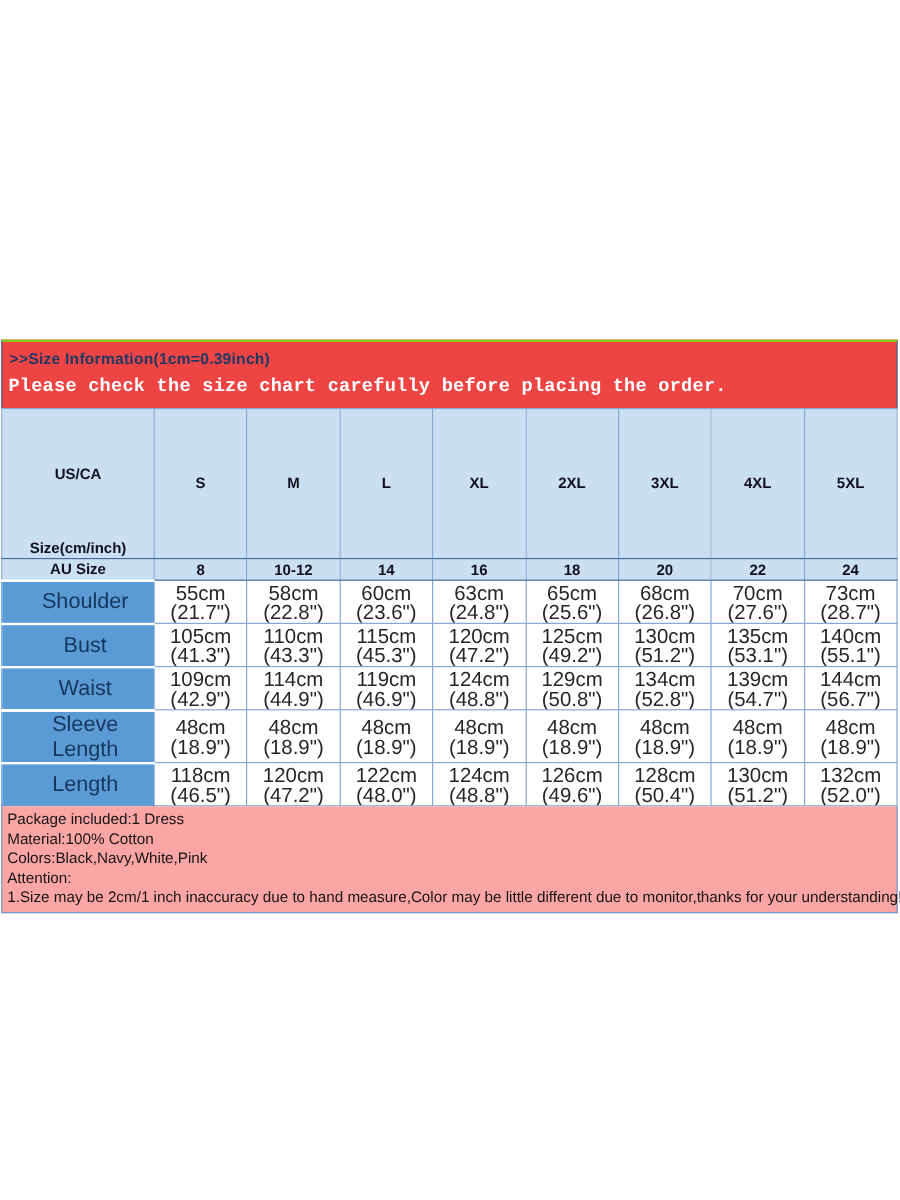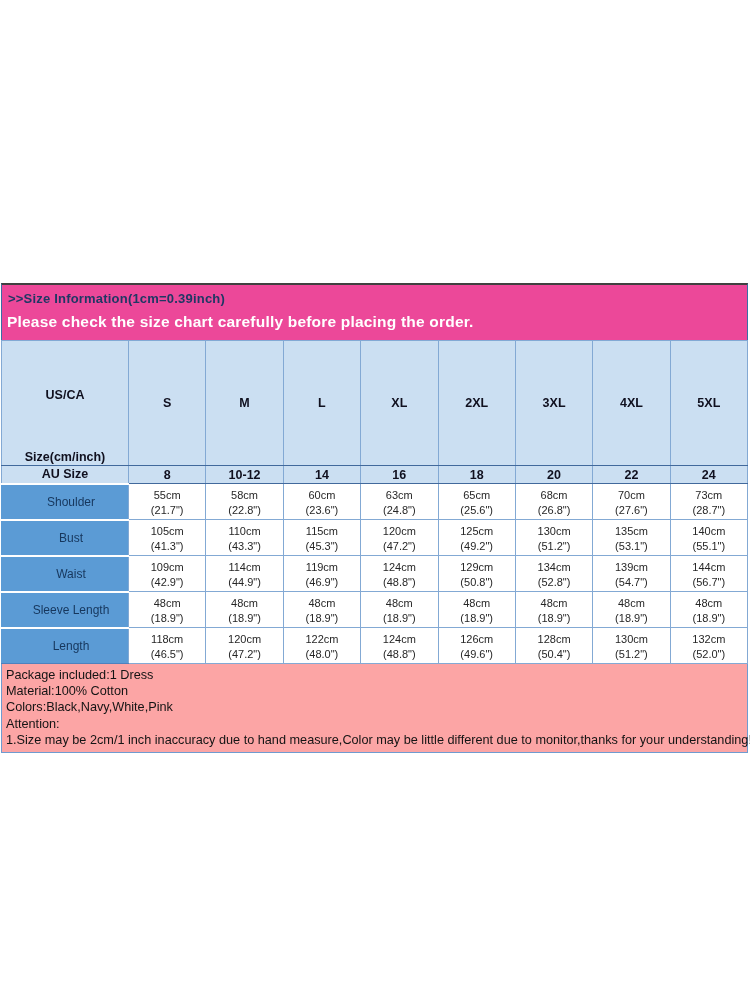--- a/index.html
+++ b/index.html
@@ -16,38 +16,39 @@
     overflow: hidden;
   }
   .content {
     position: absolute;
     top: 283px;
     left: 1px;
     width: 747px;
   }
   
   .banner {
-    background: #ec4899;
-    border-top: 2px solid #404040;
+    background: #ef4444;
+    border-top: 2px solid #84cc16;
     border-left: 1px solid #3a6ea5;
     border-right: 1px solid #3a6ea5;
     padding: 5px 0 9px 5px;
   }
   .banner-title {
     color: #1f3864;
     font-weight: bold;
     font-size: 13px;
     letter-spacing: 0.2px;
     padding: 1px 0 7px 1px;
   }
   .banner-subtitle {
     color: #ffffff;
     font-weight: bold;
     font-size: 15.5px;
     letter-spacing: 0.2px;
+    font-family: Liberation Mono, monospace;
   }
   
   table.size-table {
     width: 100%;
     border-collapse: collapse;
     table-layout: fixed;
     background: #ffffff;
     border: 1px solid #4f81bd;
   }
   .size-table col.label-col { width: 127px; }
@@ -72,33 +73,33 @@
     border-bottom: 1px solid #41699c;
   }
   tr.region-row:last-of-type th,
   tr.region-row:last-of-type td {
     border-bottom: 2px solid #ffffff;
   }
   .meas-label {
     background: #5b9bd5;
     color: #16365c;
     font-weight: normal;
-    font-size: 12px;
+    font-size: 18px;
     text-align: right;
     padding-left: 12px !important;
     border-left: 1px solid #5b9bd5 !important;
     border-top: 2px solid #ffffff !important;
     border-bottom: 0 !important;
     margin-top: 16px;
   }
   tr.meas-row:last-of-type .meas-label { border-bottom: 1px solid #4f81bd !important; }
   .meas-val {
     background: #ffffff;
     color: #262626;
-    font-size: 11px;
+    font-size: 17px;
   }
   .meas-val .cm   { line-height: 16px; padding-top: 1px; }
   .meas-val .inch { line-height: 15px; }
   
   .details {
     border: 1px solid #6f9bd0;
     border-top: none;
     background: #fca5a5;
     padding: 3px 0 4px 4px;
     color: #000000;

